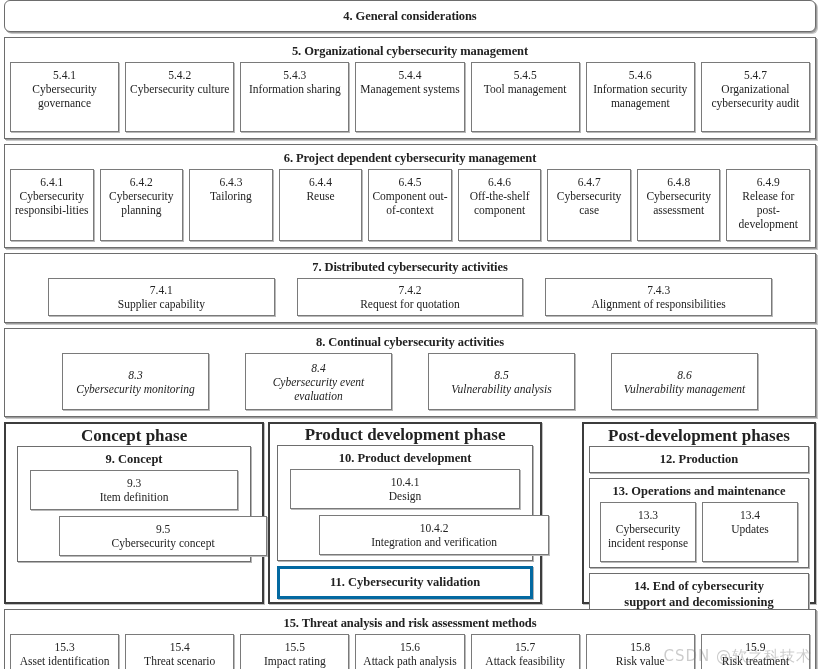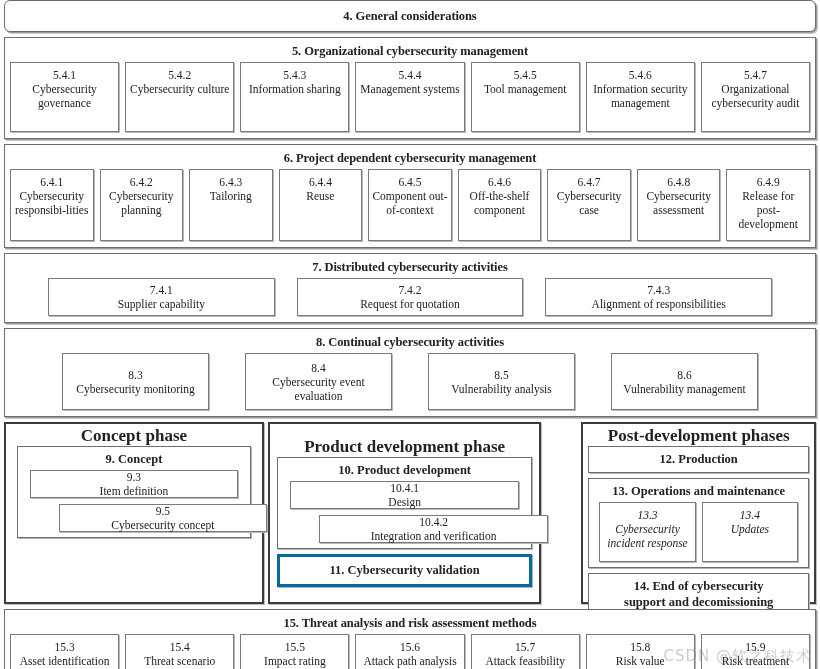--- a/index.html
+++ b/index.html
@@ -31,21 +31,21 @@
     font-weight: bold;
     font-size: 12.5px;
     line-height: 16px;
     padding: 1px 0 3px 0;
     letter-spacing: -0.1px;
   }
 
   
   .row {
     display: flex;
-    justify-content: flex-end;
+    justify-content: center;
     align-items: stretch;
     gap: 6px;
   }
   .box {
     border: 1px solid #7a7a7a;
     box-shadow: 1px 1px 0 0 #b9b9b9;
     background: #ffffff;
     box-sizing: border-box;
     text-align: center;
     font-size: 11.5px;
@@ -67,21 +67,21 @@
   #sec-org .box { flex: 1 1 0; height: 70px; }
 
   
   #sec-proj .box { flex: 1 1 0; height: 72px; }
 
   
   #sec-dist .row { gap: 22px; padding: 0 38px; }
   #sec-dist .box { flex: 1 1 0; height: 38px; justify-content: center; }
 
   
-  #sec-cont .row { gap: 36px; padding: 0 52px; }
+  #sec-cont .row { gap: 36px; padding: 0 52px; font-style: italic; }
   #sec-cont .box { flex: 1 1 0; height: 57px; justify-content: center; }
 
   
   #phases {
     display: flex;
     align-items: stretch;
     margin: 0 4px 5px 4px;
     gap: 4px;
     height: 182px;
   }
@@ -112,21 +112,21 @@
     padding: 2px 6px 5px 6px;
     background: #ffffff;
   }
   .group-title {
     text-align: center;
     font-weight: bold;
     font-size: 12.5px;
     line-height: 16px;
     padding: 2px 0 3px 0;
   }
-  .stacked > .box { width: 100%; margin-bottom: 6px; height: 28px; justify-content: center; }
+  .stacked > .box { width: 100%; margin-bottom: 6px; height: 40px; justify-content: center; }
   .stacked > .box:last-child { margin-bottom: 0; margin-left: 29px; }
 
   
   #grp-concept { margin: 0 6px; }
   #grp-concept .stacked { padding: 0 6px; }
 
   
   #grp-product { margin: 0 2px 5px 2px; }
   #grp-product .stacked { padding: 0 6px; }
   #box-validation {
@@ -148,21 +148,21 @@
     border: 1px solid #6d6d6d;
     box-shadow: 0 0 0 1px #ffffff inset, 1px 1px 0 0 #b4b4b4;
     box-sizing: border-box;
     text-align: center;
     font-weight: bold;
     font-size: 12.5px;
     line-height: 16px;
     padding: 4px 0 5px 0;
     background: #ffffff;
   }
-  #grp-ops .row { padding: 0 4px; font-style: italic; }
+  #grp-ops .row { padding: 0 4px; }
   #grp-ops .box { flex: 1 1 0; height: 60px; }
 
   
   #sec-tara .box { flex: 1 1 0; height: 58px; }
 
   
   #watermark {
     position: absolute;
     right: 8px;
     bottom: 4px;

